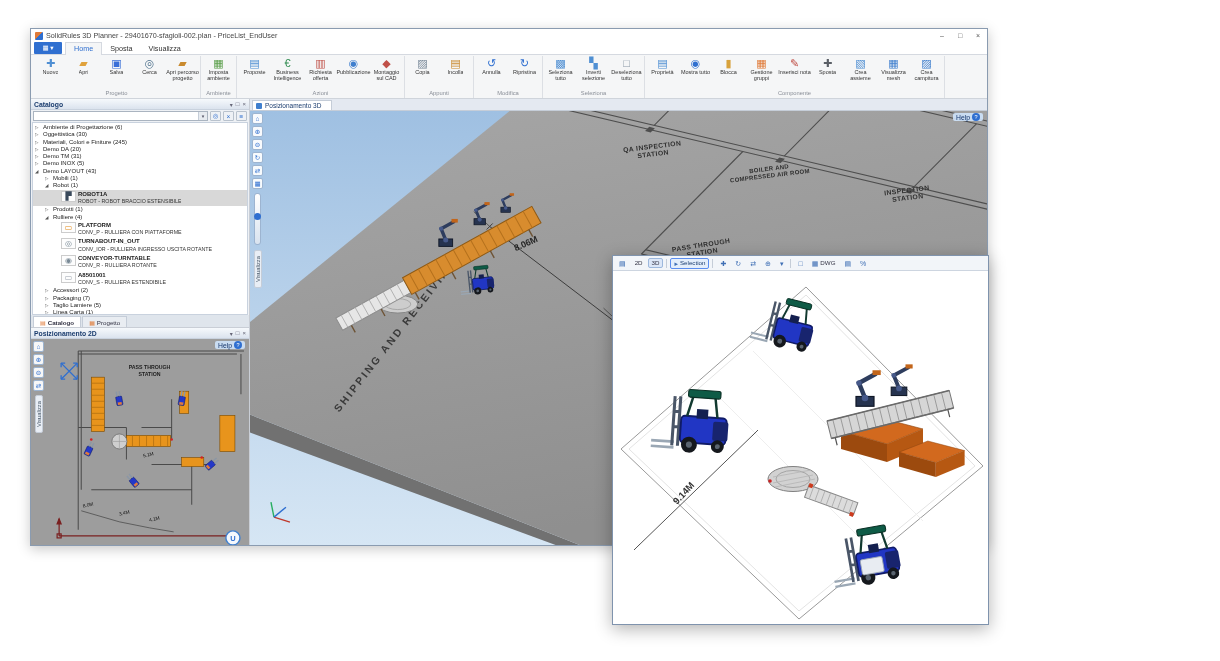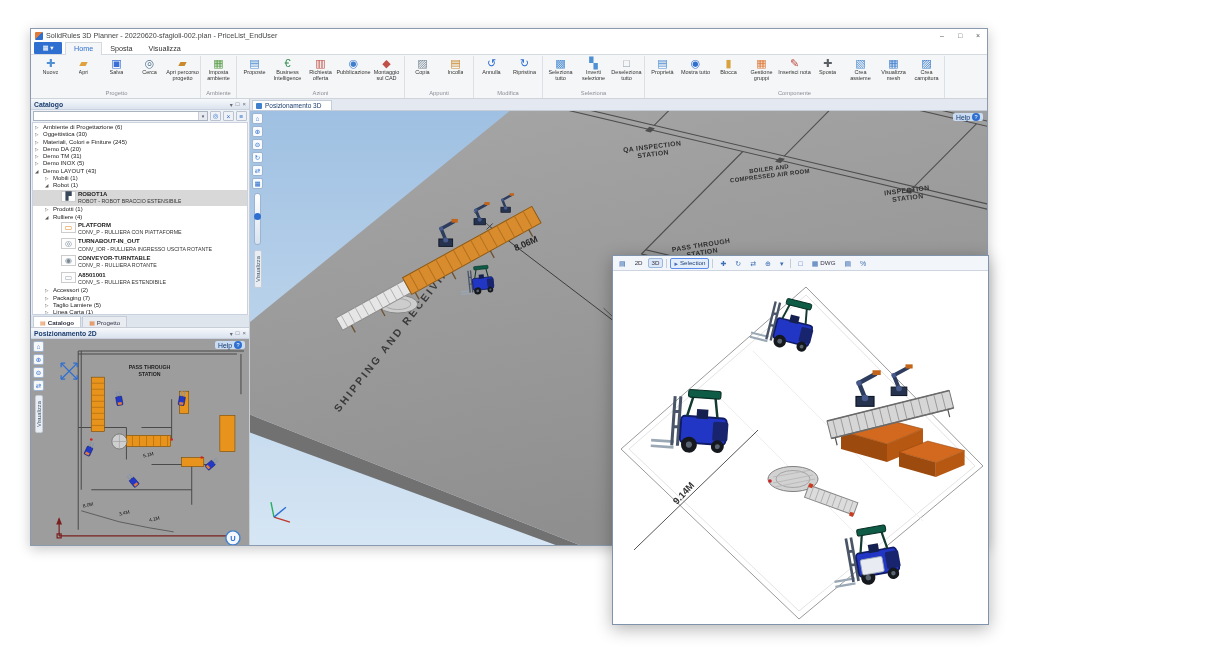--- a/index.html
+++ b/index.html
@@ -120,21 +120,21 @@
 
   text{user-select:none}
 </style>
 </head>
 <body>
 
 <div class="app">
 
   <div class="titlebar">
     <span class="appicon"></span>
-    <span>SolidRules 3D Planner - 20220620-sfagioli-002.plan - PriceList_EndUser</span>
+    <span>SolidRules 3D Planner - 29401670-sfagioli-002.plan - PriceList_EndUser</span>
     <div class="winbtns">
       <span class="winbtn">–</span>
       <span class="winbtn">□</span>
       <span class="winbtn">×</span>
     </div>
   </div>
 
   <div class="tabrow">
     <span class="filebtn">▦ ▾</span>
     <span style="display:flex;align-items:flex-end">

